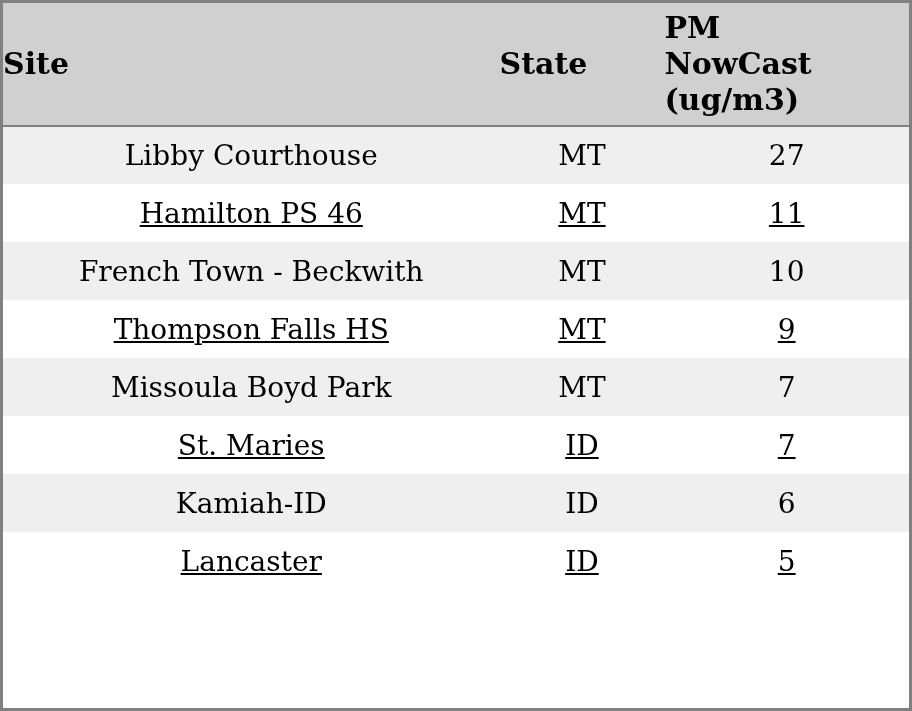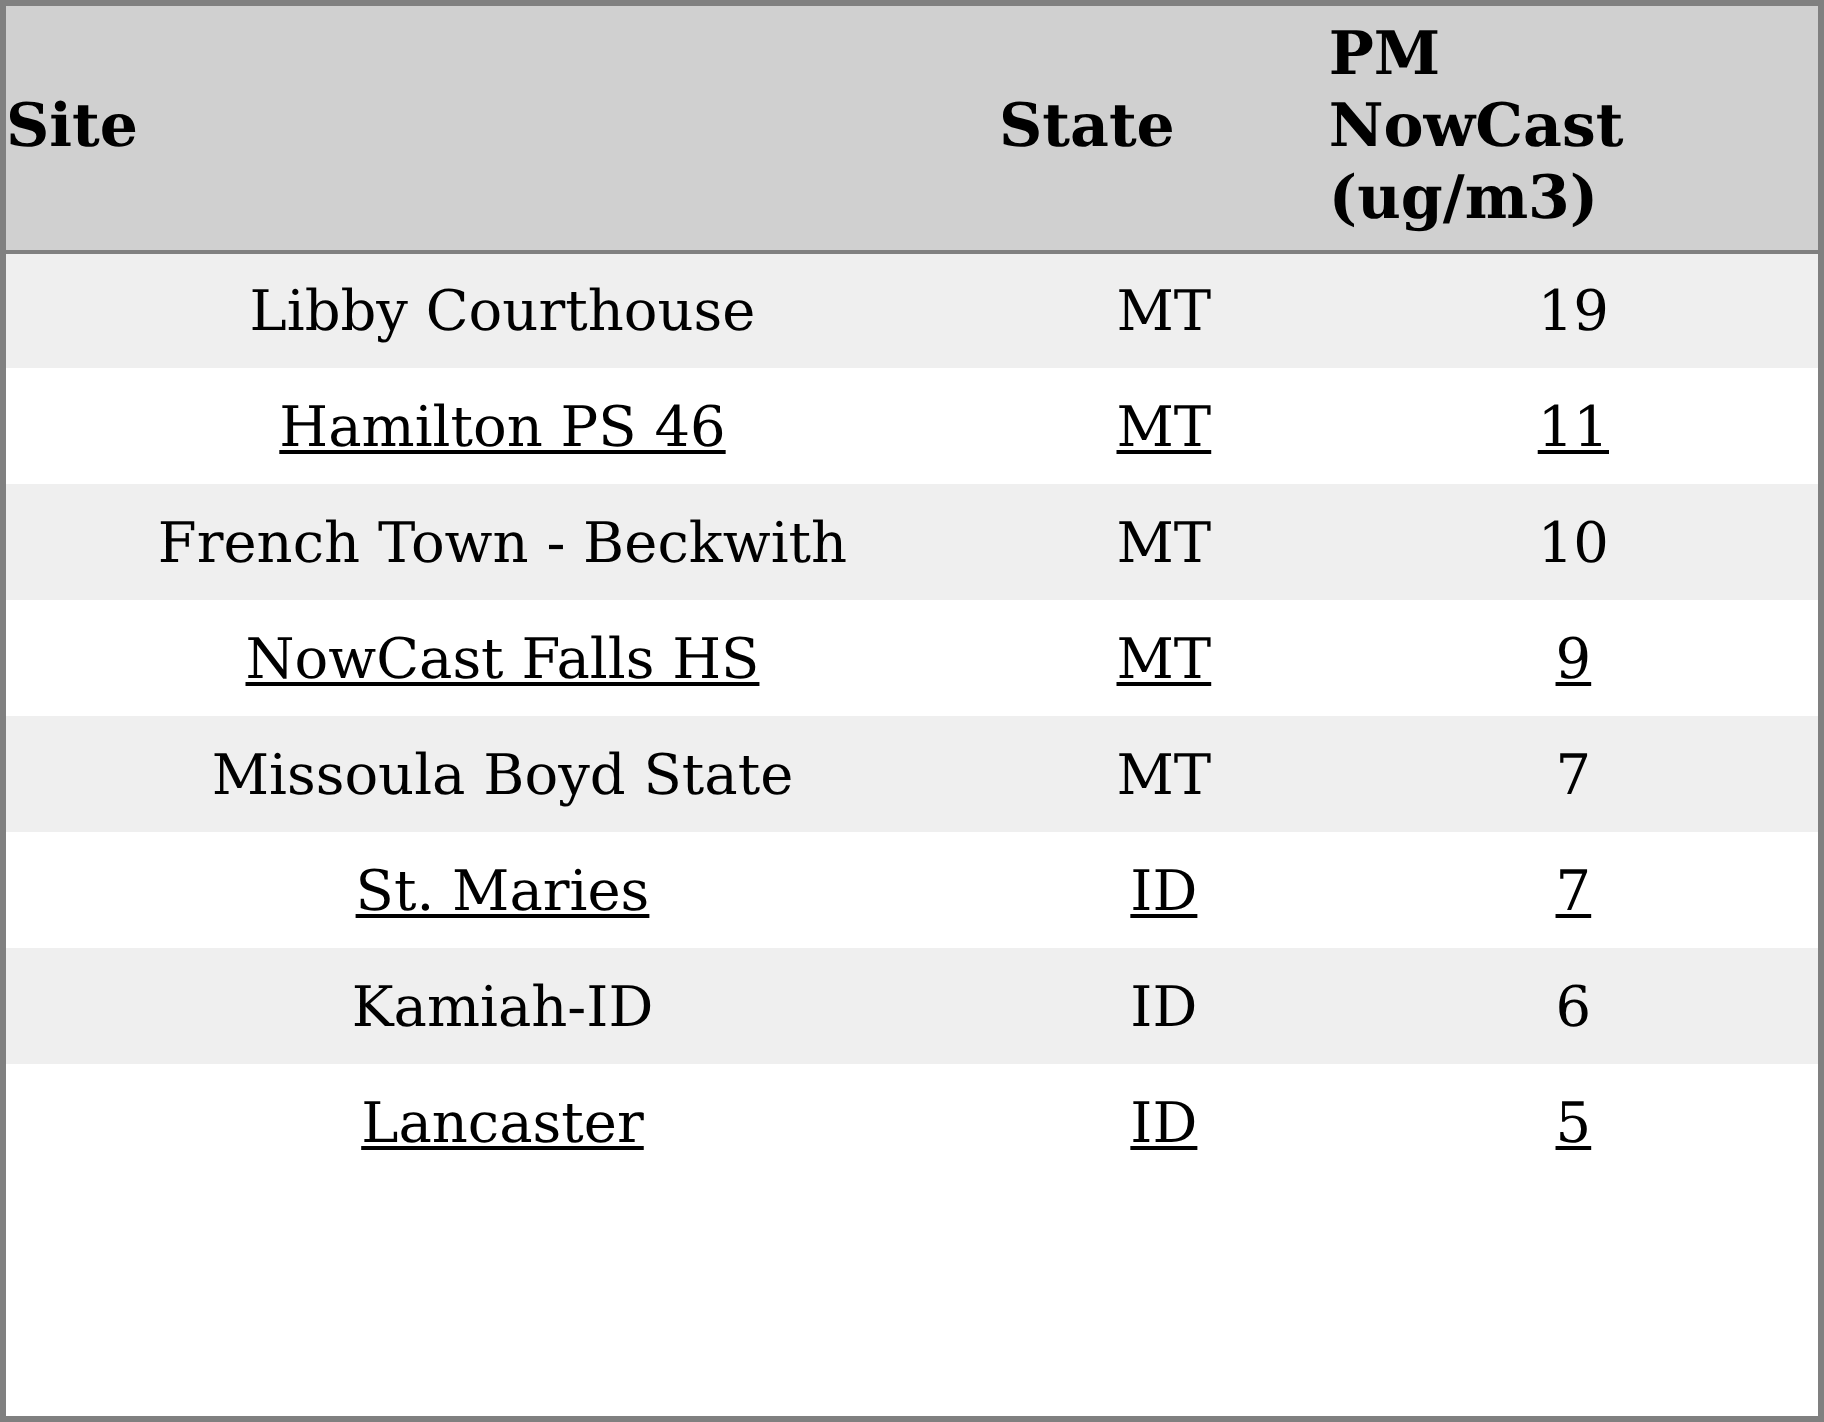--- a/index.html
+++ b/index.html
@@ -68,39 +68,39 @@
         <th>State</th>
         <th>PM
 NowCast
 (ug/m3)</th>
       </tr>
     </thead>
     <tbody>
         <tr class="odd">
           <td>Libby Courthouse</td>
           <td>MT</td>
-          <td>19</td>
+          <td>27</td>
         </tr>
         <tr class="even">
           <td>Hamilton PS 46</td>
           <td>MT</td>
           <td>11</td>
         </tr>
         <tr class="odd">
           <td>French Town - Beckwith</td>
           <td>MT</td>
           <td>10</td>
         </tr>
         <tr class="even">
-          <td>NowCast Falls HS</td>
+          <td>Thompson Falls HS</td>
           <td>MT</td>
           <td>9</td>
         </tr>
         <tr class="odd">
-          <td>Missoula Boyd State</td>
+          <td>Missoula Boyd Park</td>
           <td>MT</td>
           <td>7</td>
         </tr>
         <tr class="even">
           <td>St. Maries</td>
           <td>ID</td>
           <td>7</td>
         </tr>
         <tr class="odd">
           <td>Kamiah-ID</td>

